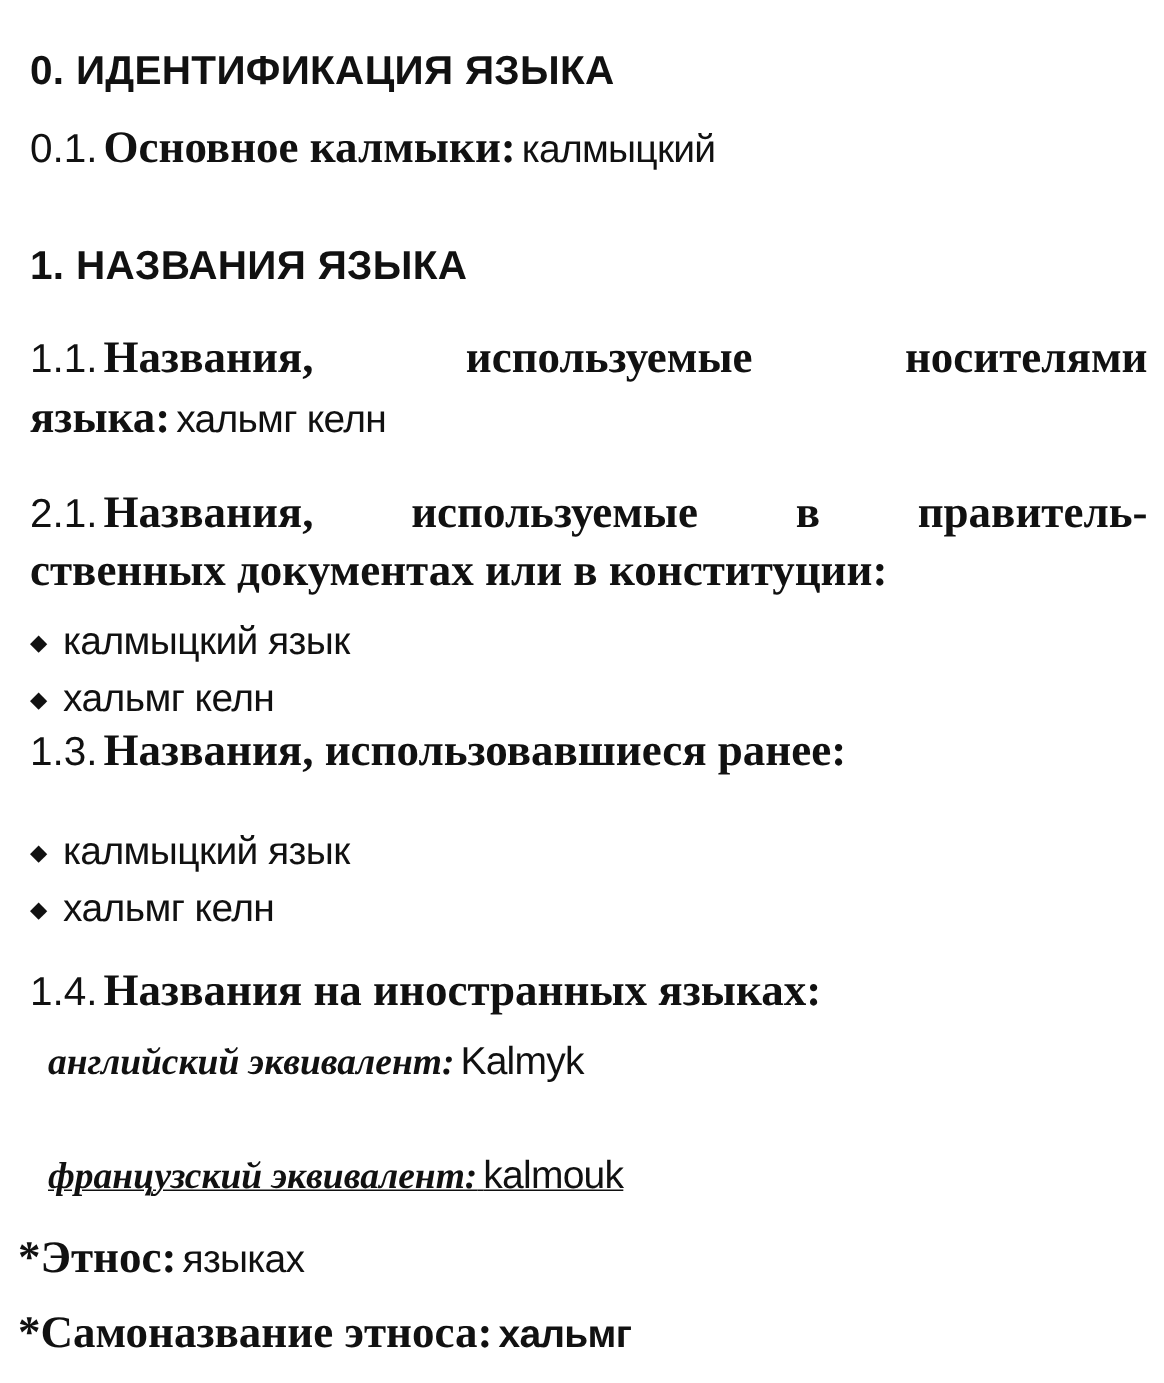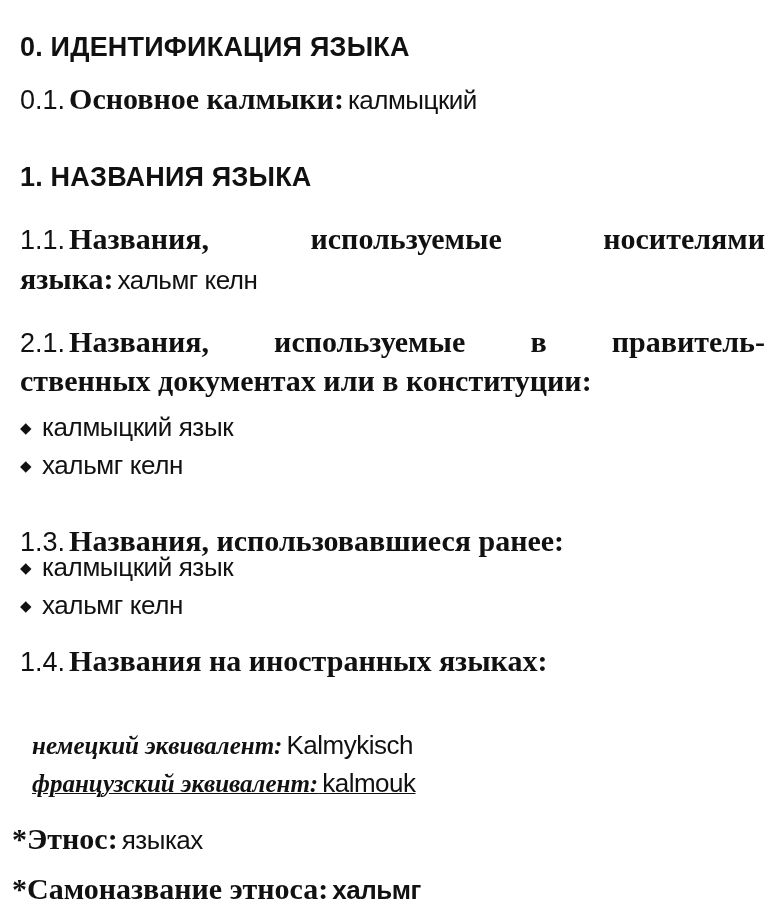--- a/index.html
+++ b/index.html
@@ -55,39 +55,39 @@
   </div>
   <div class="line h-sub" style="top:364px;">ственных документах или в конституции:</div>
 
   <div class="line bullet-row" style="top:412px;">
     <span class="bullet">◆</span><span>калмыцкий язык</span>
   </div>
   <div class="line bullet-row" style="top:450px;">
     <span class="bullet">◆</span><span>хальмг келн</span>
   </div>
 
-  <div class="line" style="top:524px;">
+  <div class="line" style="top:484px;">
     <span class="num">1.3.</span>
     <span class="h-sub">Названия, использовавшиеся ранее:</span>
   </div>
   <div class="line bullet-row" style="top:552px;">
     <span class="bullet">◆</span><span>калмыцкий язык</span>
   </div>
   <div class="line bullet-row" style="top:590px;">
     <span class="bullet">◆</span><span>хальмг келн</span>
   </div>
 
   <div class="line" style="top:644px;">
     <span class="num">1.4.</span>
     <span class="h-sub">Названия на иностранных языках:</span>
   </div>
 
-  <div class="line" style="top:730px; left:32px;">
-    <span class="eq-label">немецкий эквивалент:</span>
-    <span class="eq-val">Kalmykisch</span>
+  <div class="line" style="top:692px; left:32px;">
+    <span class="eq-label">английский эквивалент:</span>
+    <span class="eq-val">Kalmyk</span>
   </div>
   <div class="line" style="top:768px; left:32px;text-decoration:underline;">
     <span class="eq-label">французский эквивалент:</span>
     <span class="eq-val">kalmouk</span>
   </div>
 
   <div class="line" style="top:822px; left:12px;">
     <span class="h-sub">*Этнос:</span>
     <span class="val">языках</span>
   </div>

